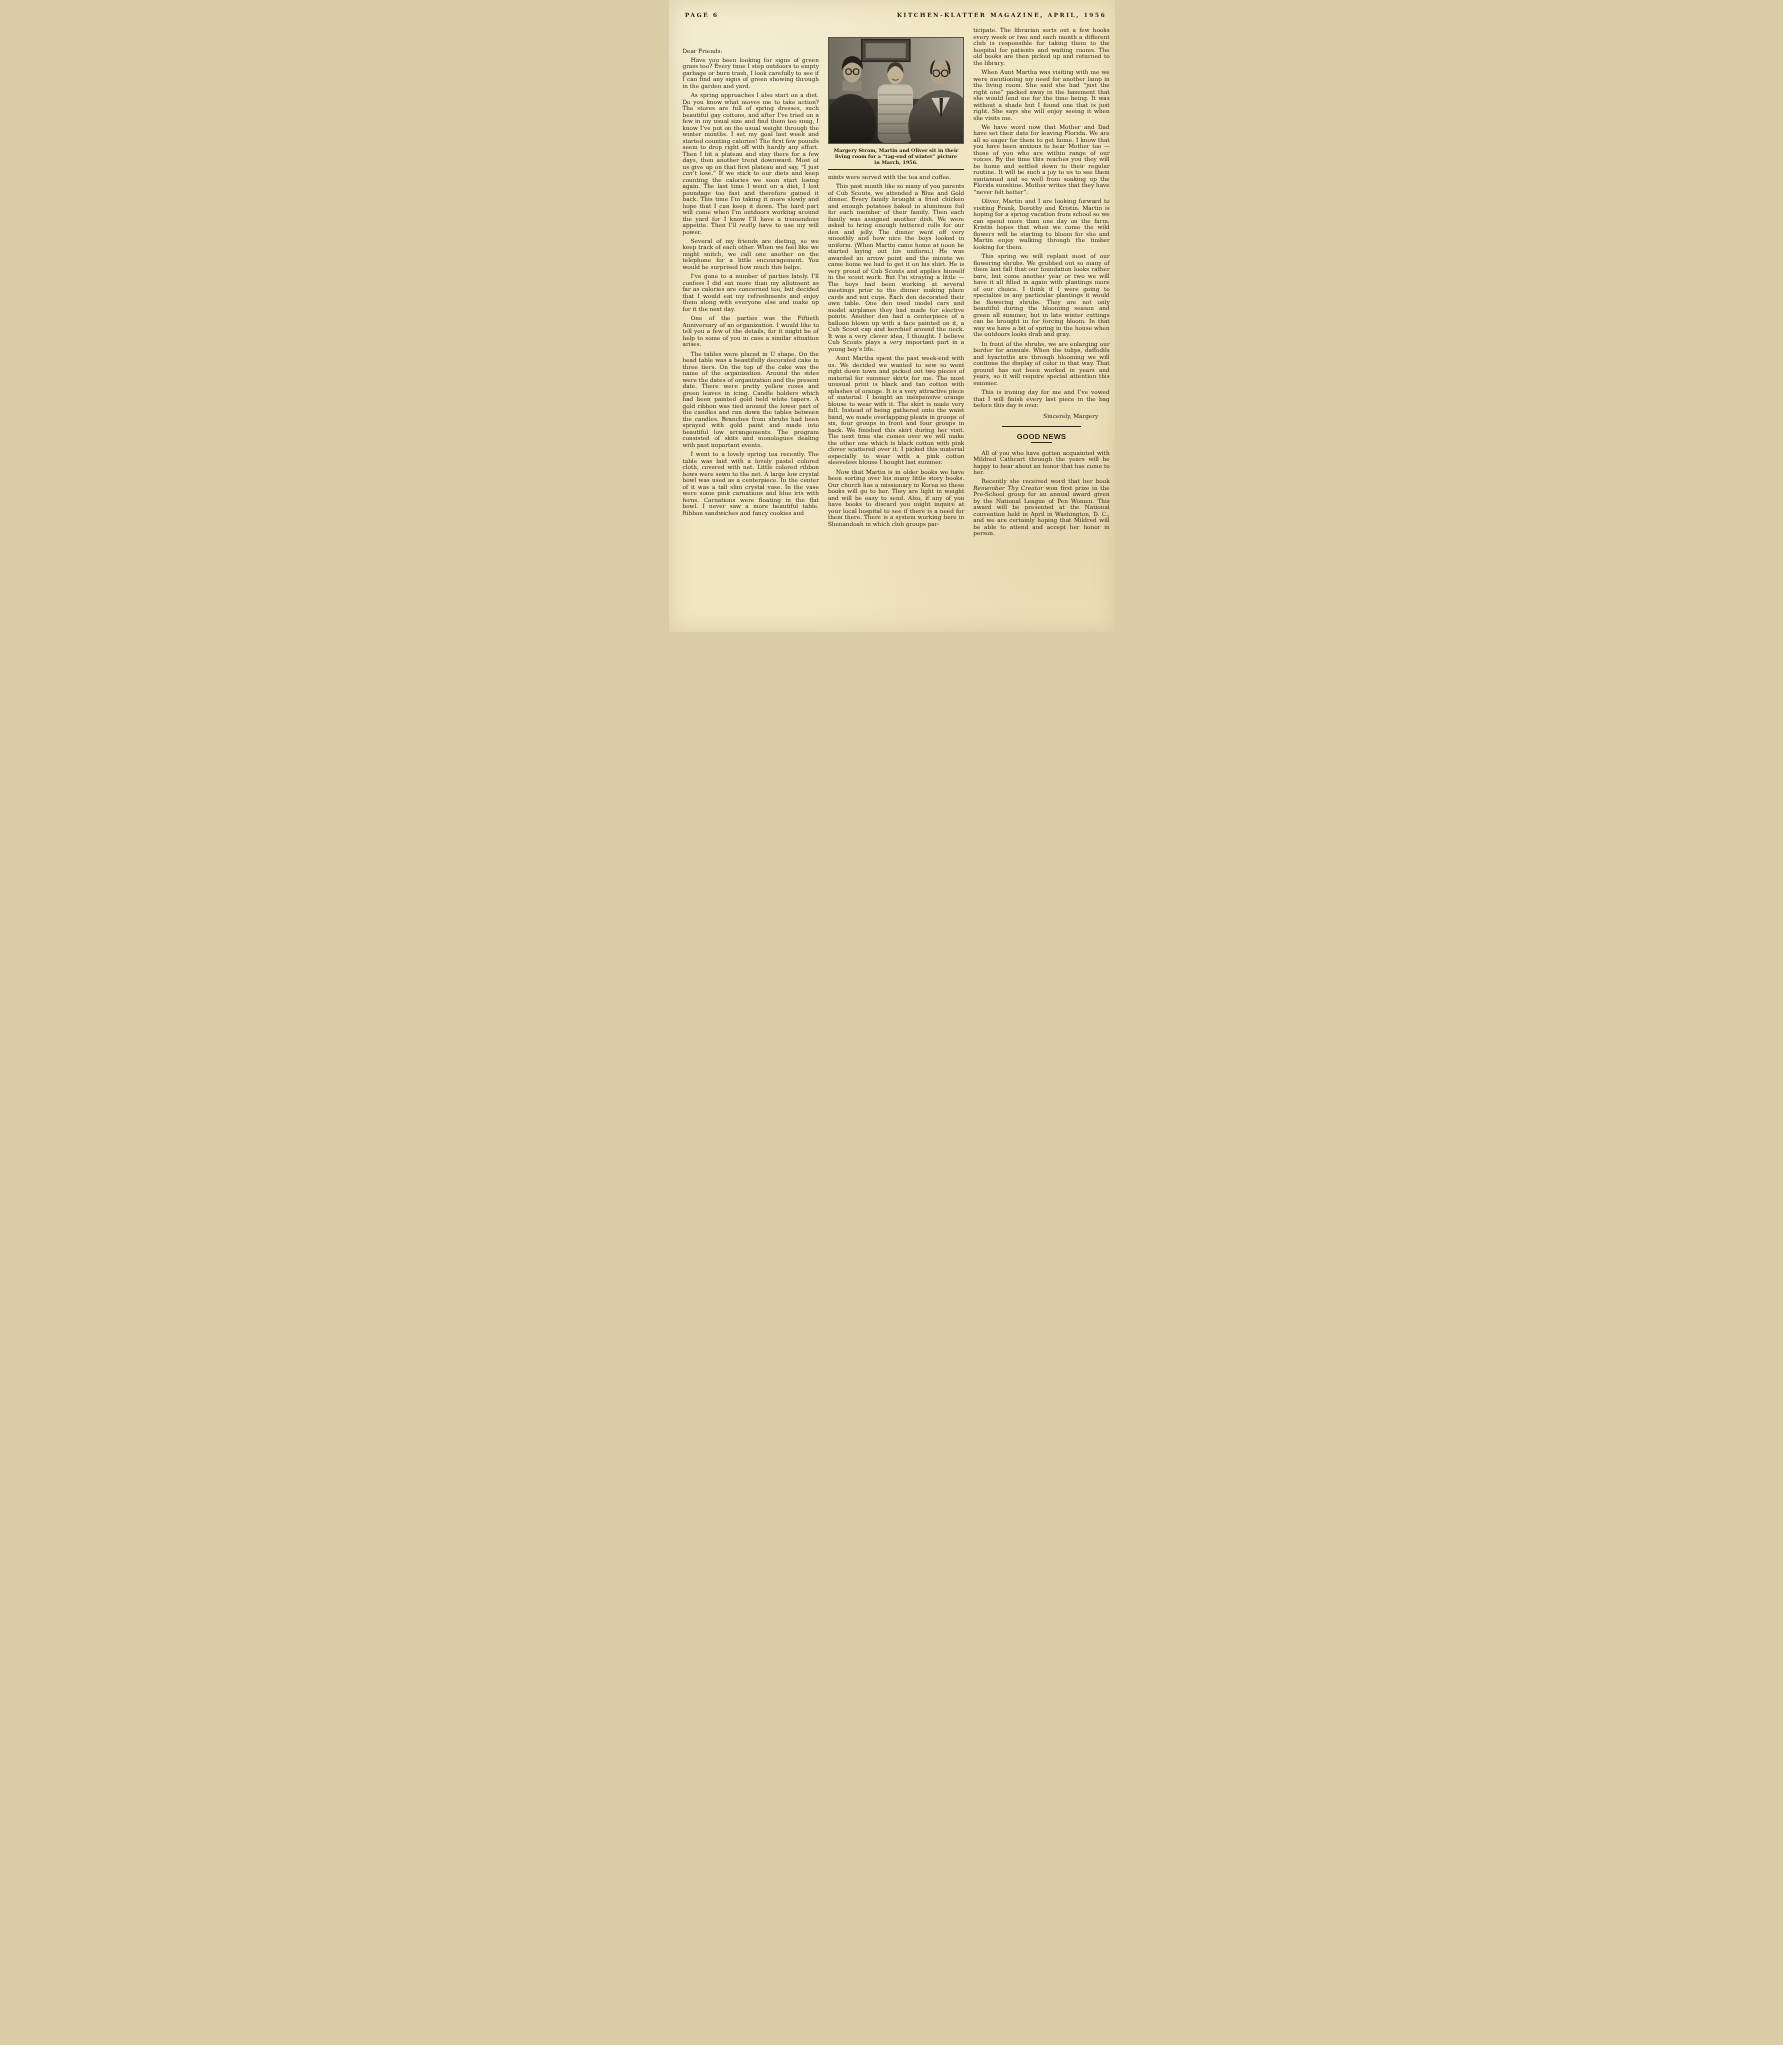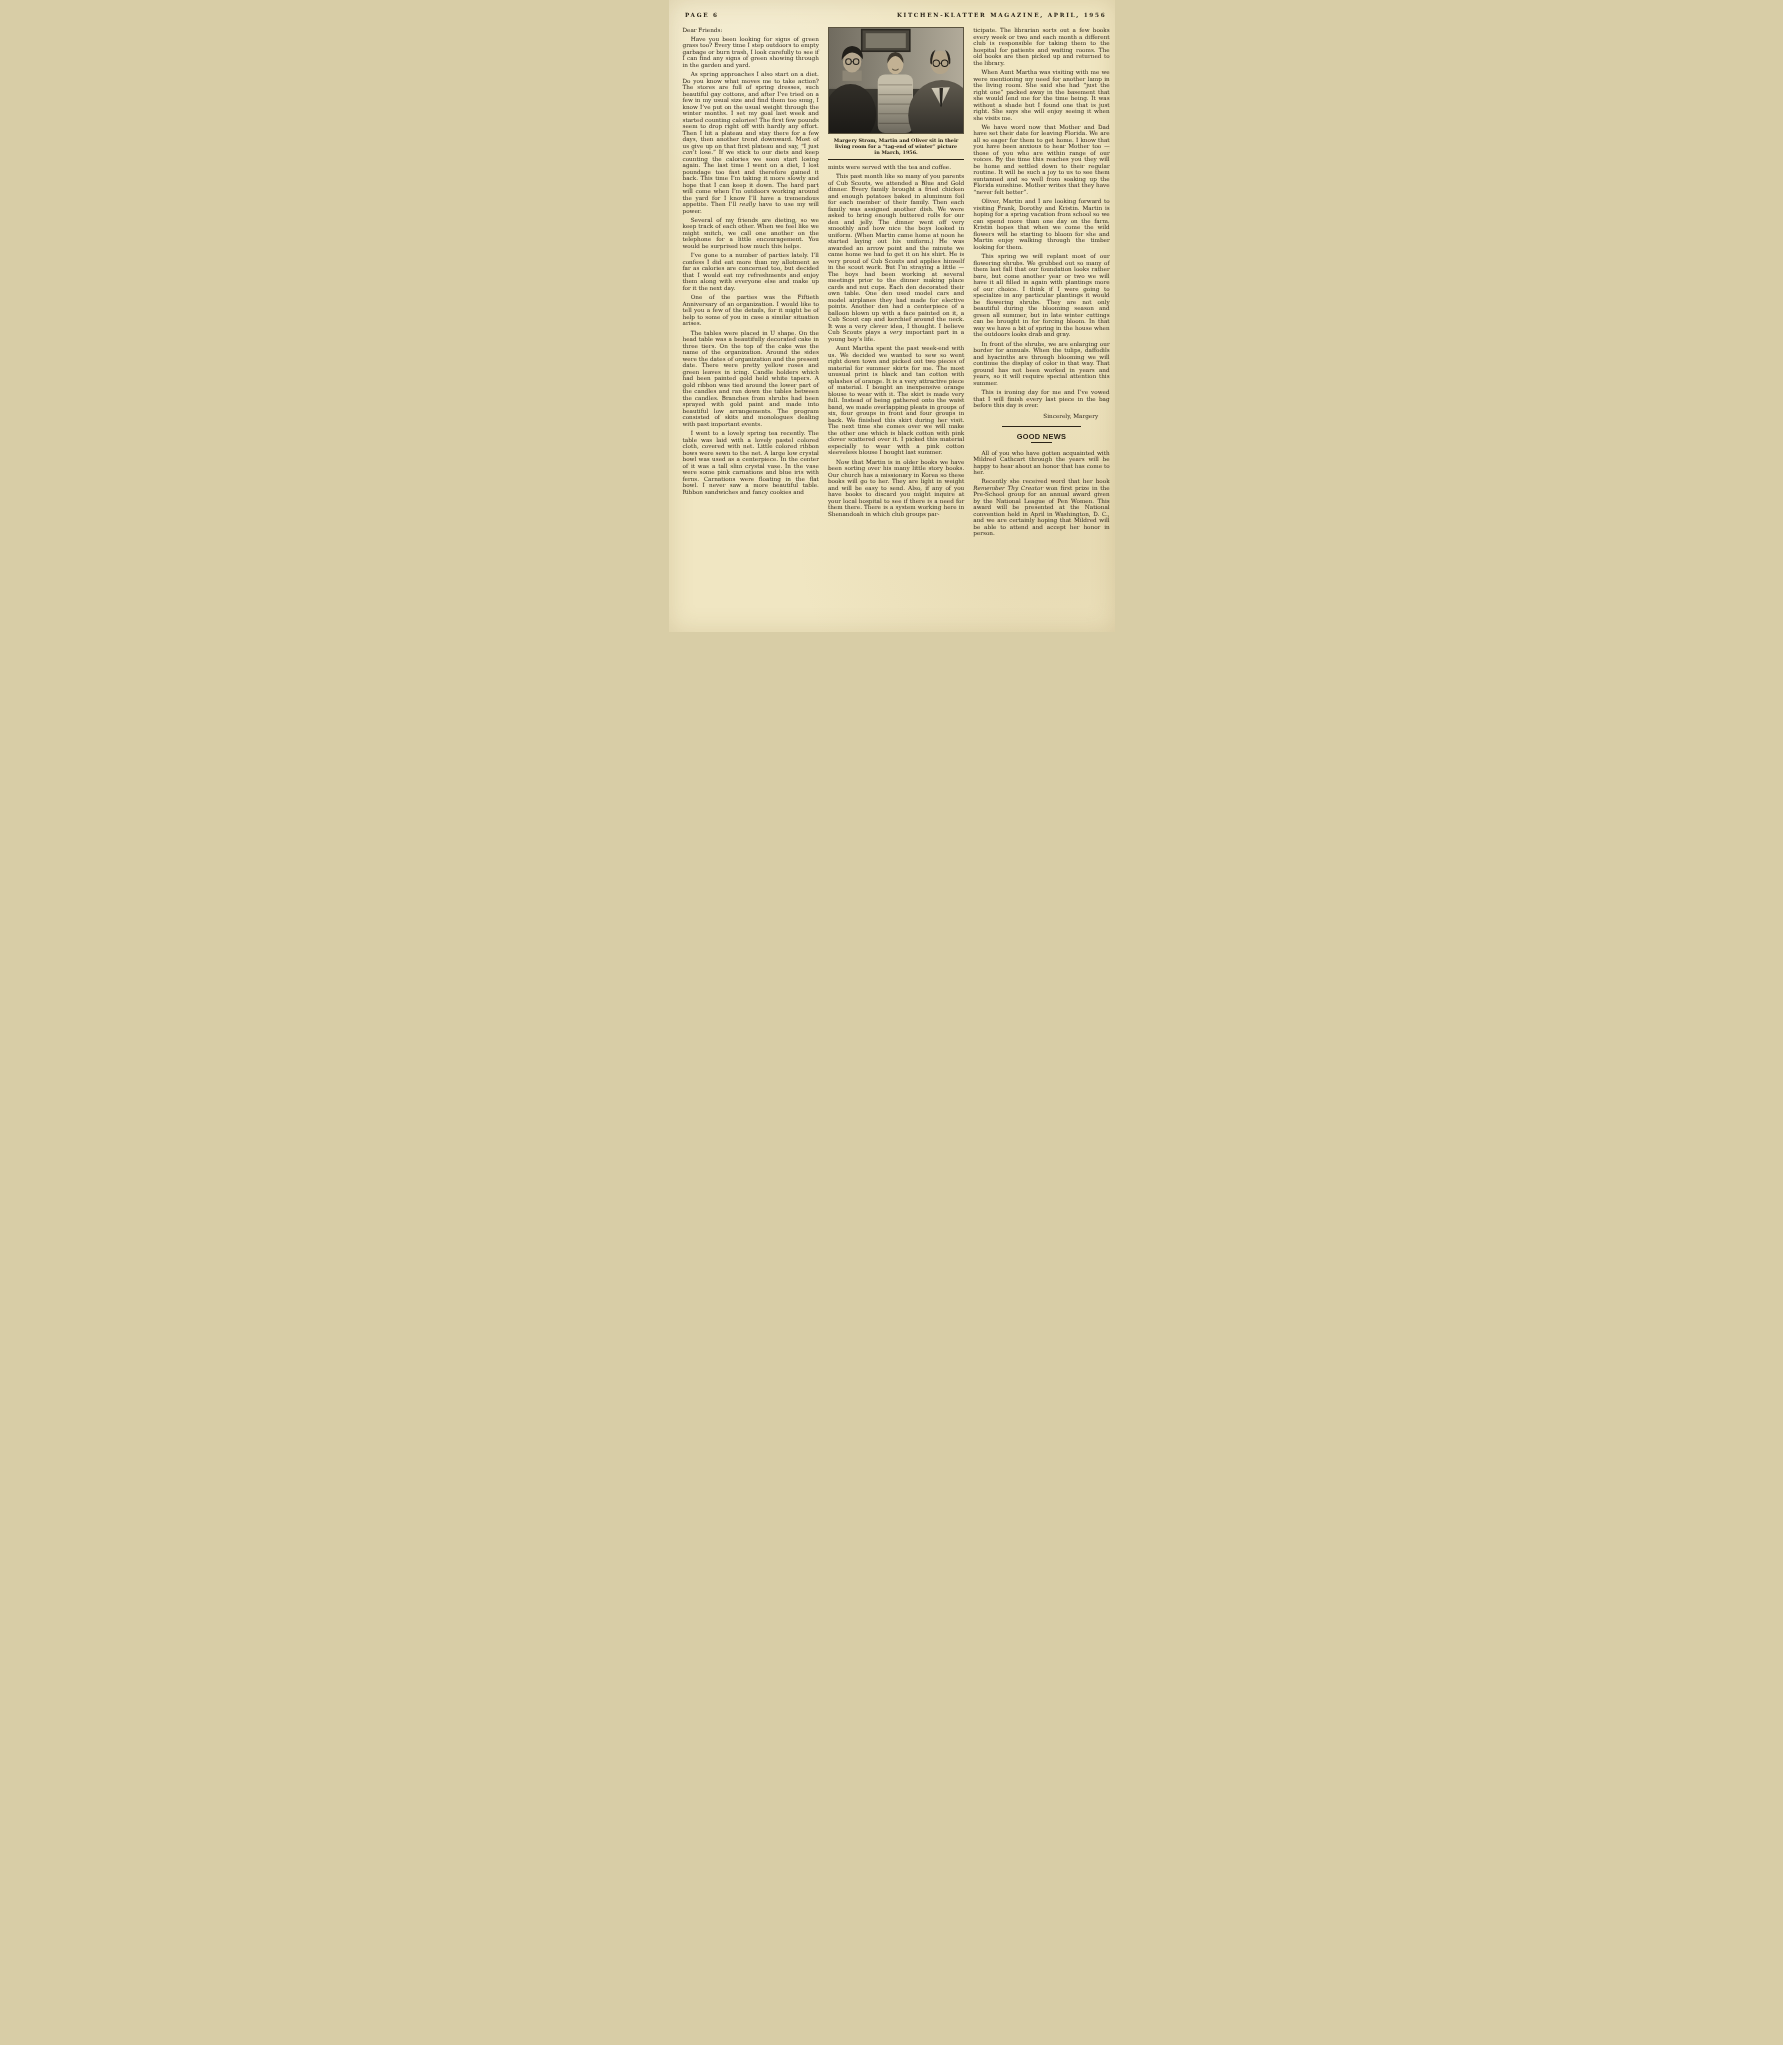--- a/index.html
+++ b/index.html
@@ -24,21 +24,21 @@
     padding:1.6px 3.3px 0 2.5px;
     margin-bottom:9px;
   }
   .page-label{
     font-size:5.7px;font-weight:bold;letter-spacing:0.30em;white-space:nowrap;
   }
   .masthead{
     font-size:5.7px;font-weight:bold;letter-spacing:0.30em;white-space:nowrap;
   }
   .columns{
-    display:flex;gap:9px;
+    display:flex;gap:9px;align-items:center;
   }
   .col{
     flex:1 1 0;min-width:0;
     font-size:5.7px;line-height:6.5px;
     text-align:justify;
   }
   .col p{margin:0 0 2.9px 0;text-indent:8.2px;}
   .col p.no-indent{text-indent:0;}
   .salutation{text-indent:0 !important;margin-bottom:2px !important;}
   figure.photo{margin:0 0 2.5px 0;padding:0;}

